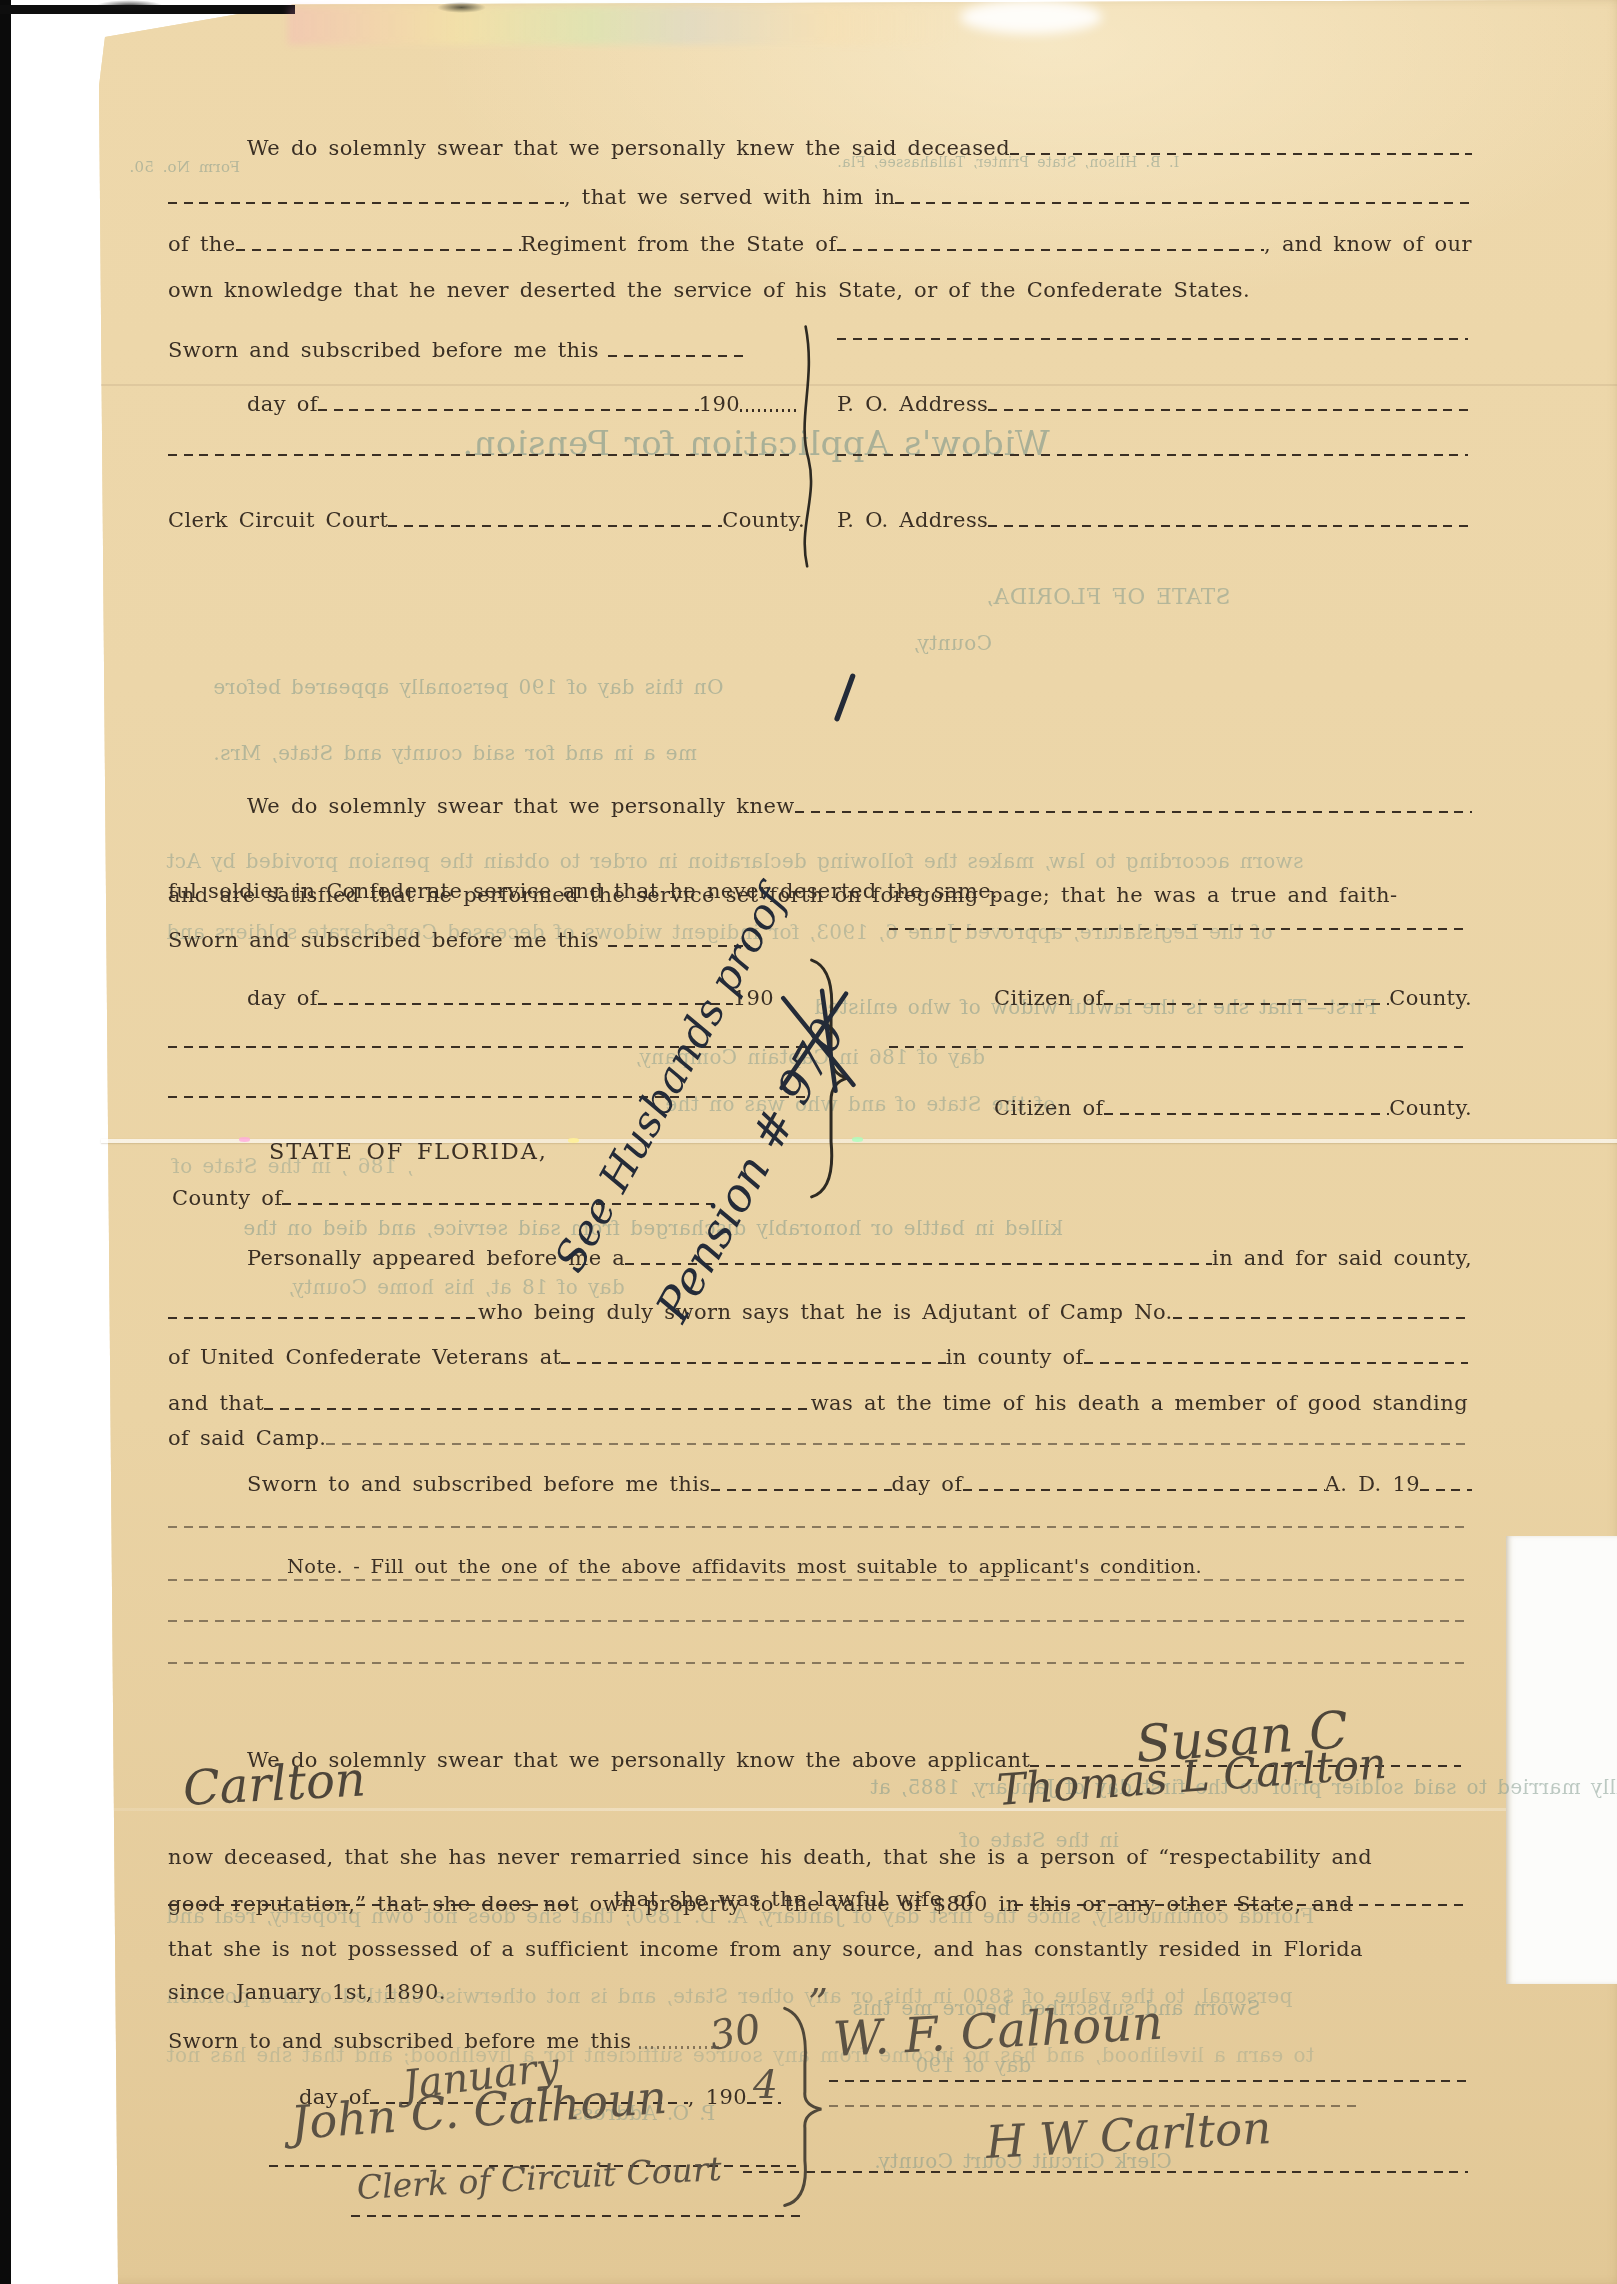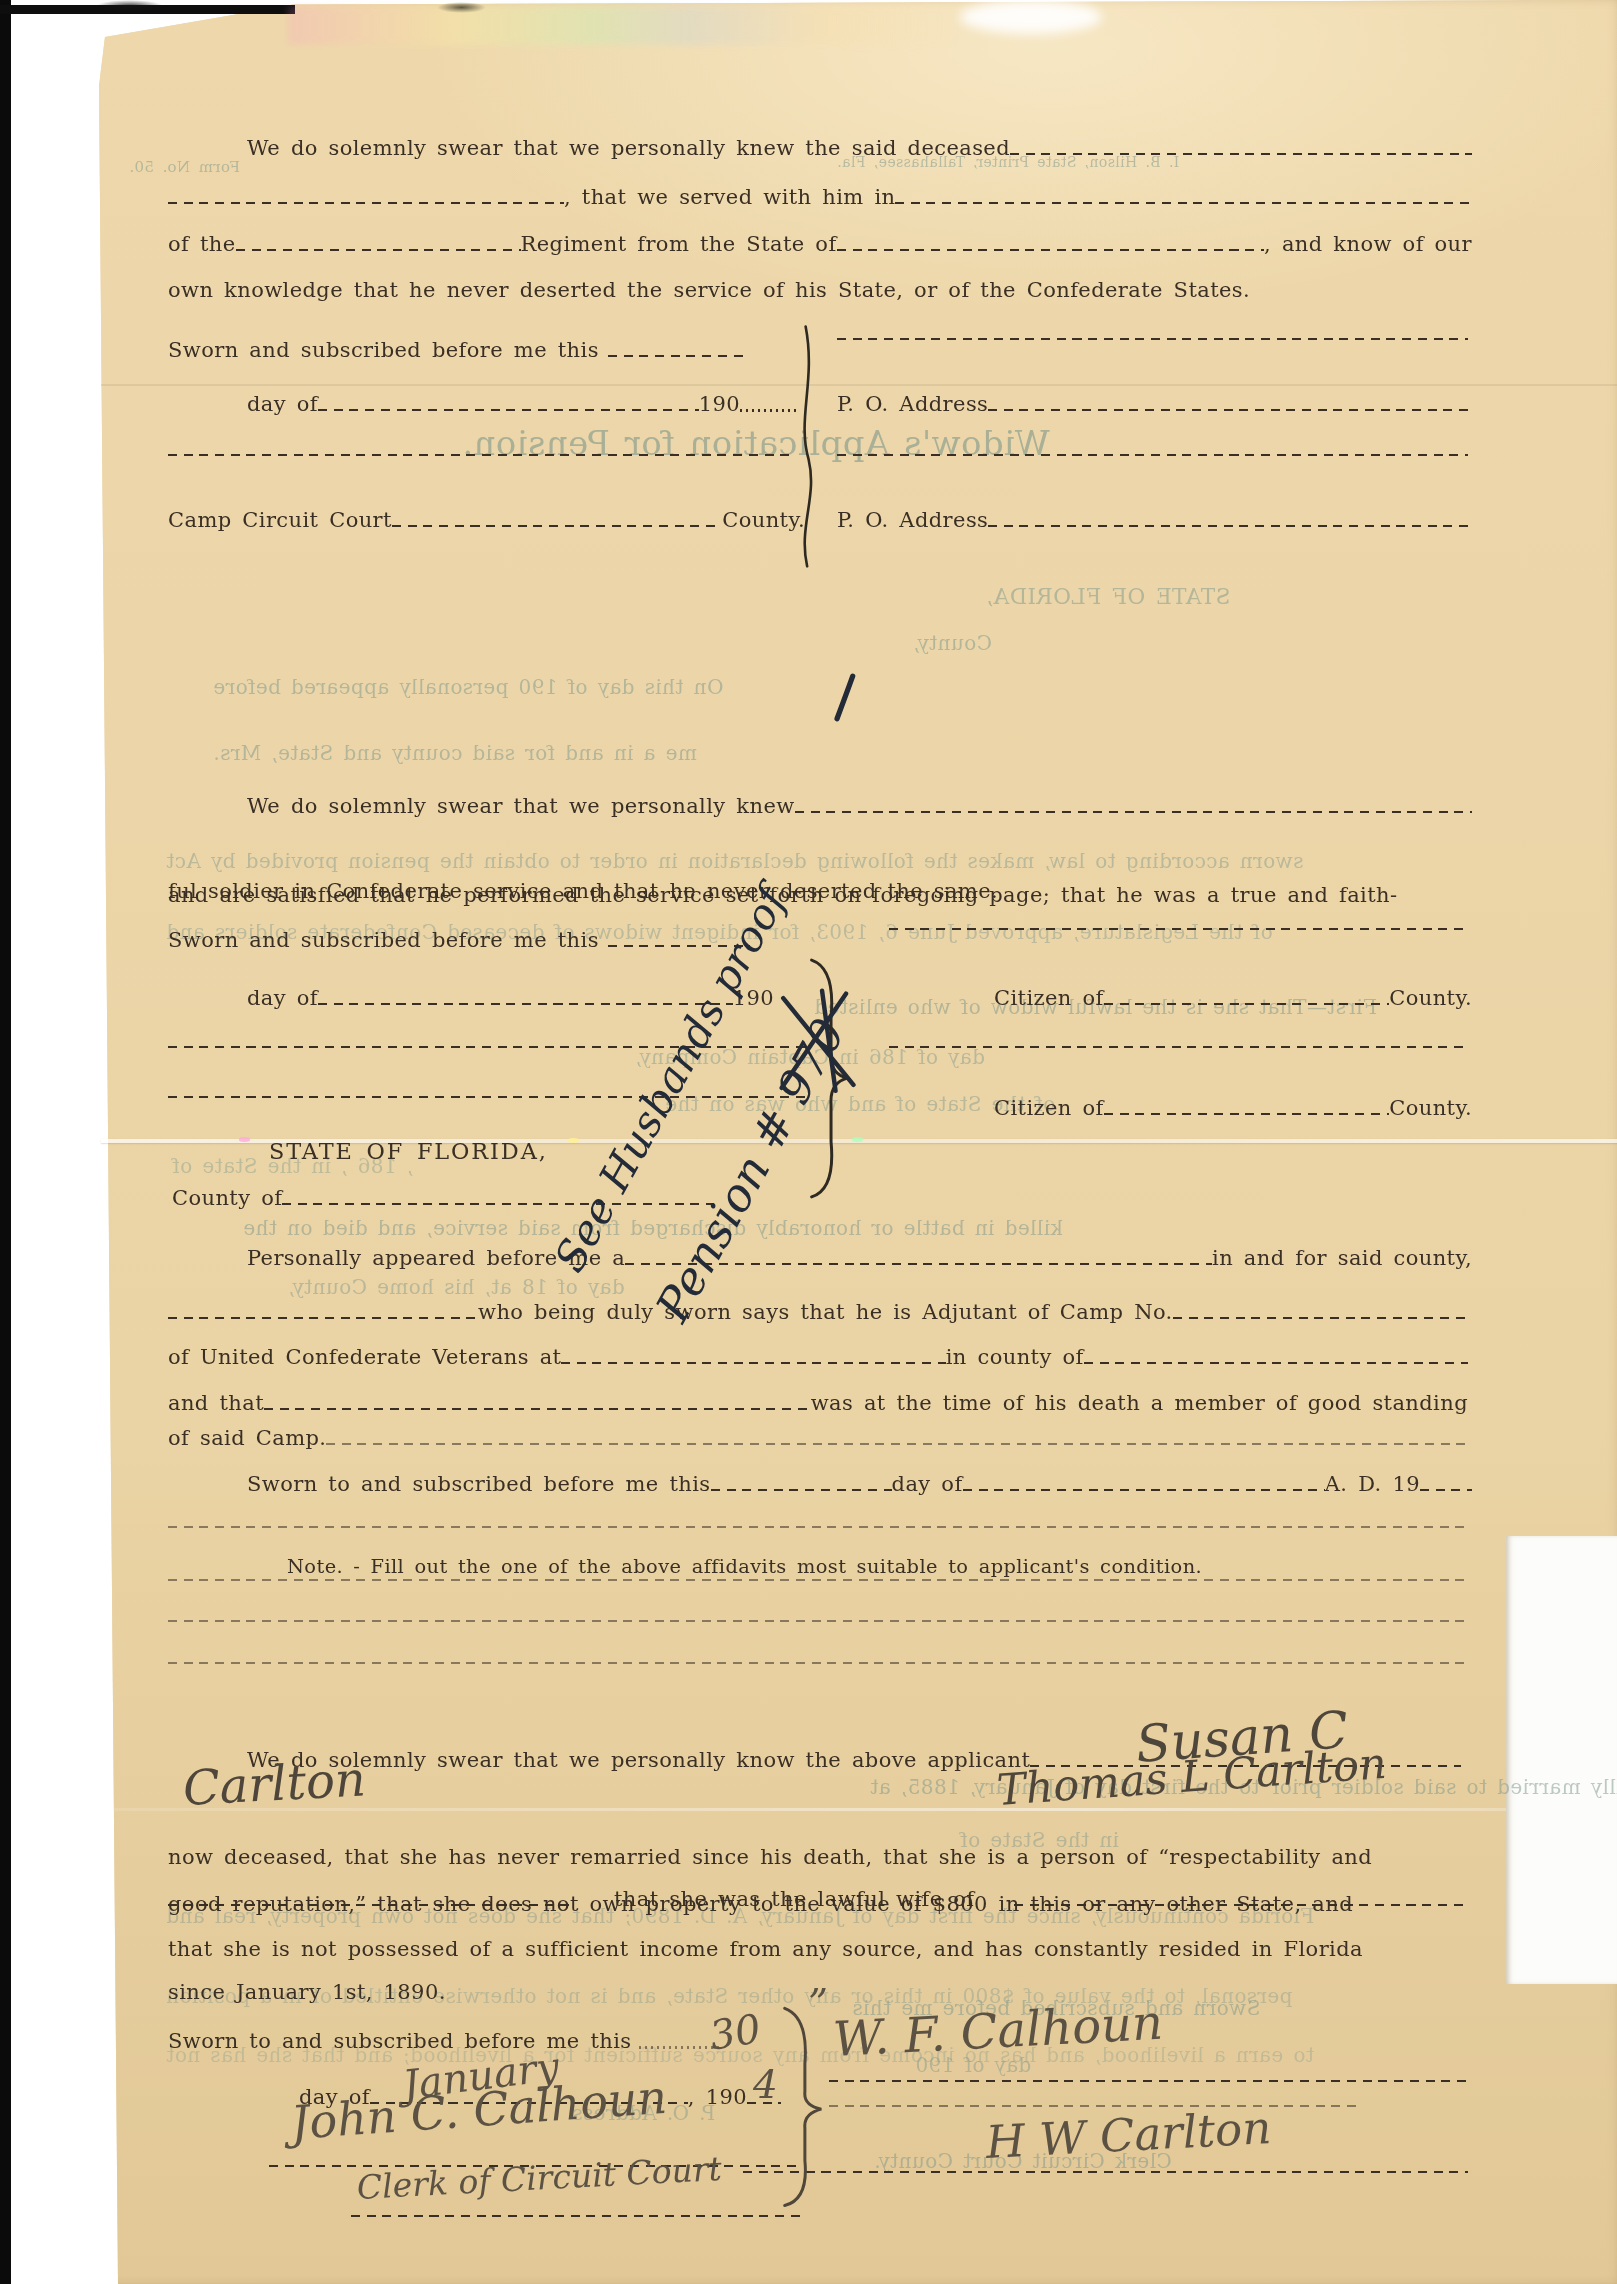--- a/index.html
+++ b/index.html
@@ -140,21 +140,21 @@
   <span>P. O. Address</span>
     <span class="d f1"></span>
 </div>
 <div class="r" style="left:168px;top:454px;width:626px;">
   <span class="d f1"></span>
 </div>
 <div class="r" style="left:837px;top:454px;width:631px;">
   <span class="d f1"></span>
 </div>
 <div class="r" style="left:168px;top:508px;width:637px;">
-  <span>Camp Circuit Court</span>
+  <span>Clerk Circuit Court</span>
     <span class="d f1"></span>
     <span>County.</span>
 </div>
 <div class="r" style="left:837px;top:508px;width:631px;">
   <span>P. O. Address</span>
     <span class="d f1"></span>
 </div>
 
 <div class="r" style="left:247px;top:794px;width:1225px;">
   <span>We do solemnly swear that we personally knew</span>

